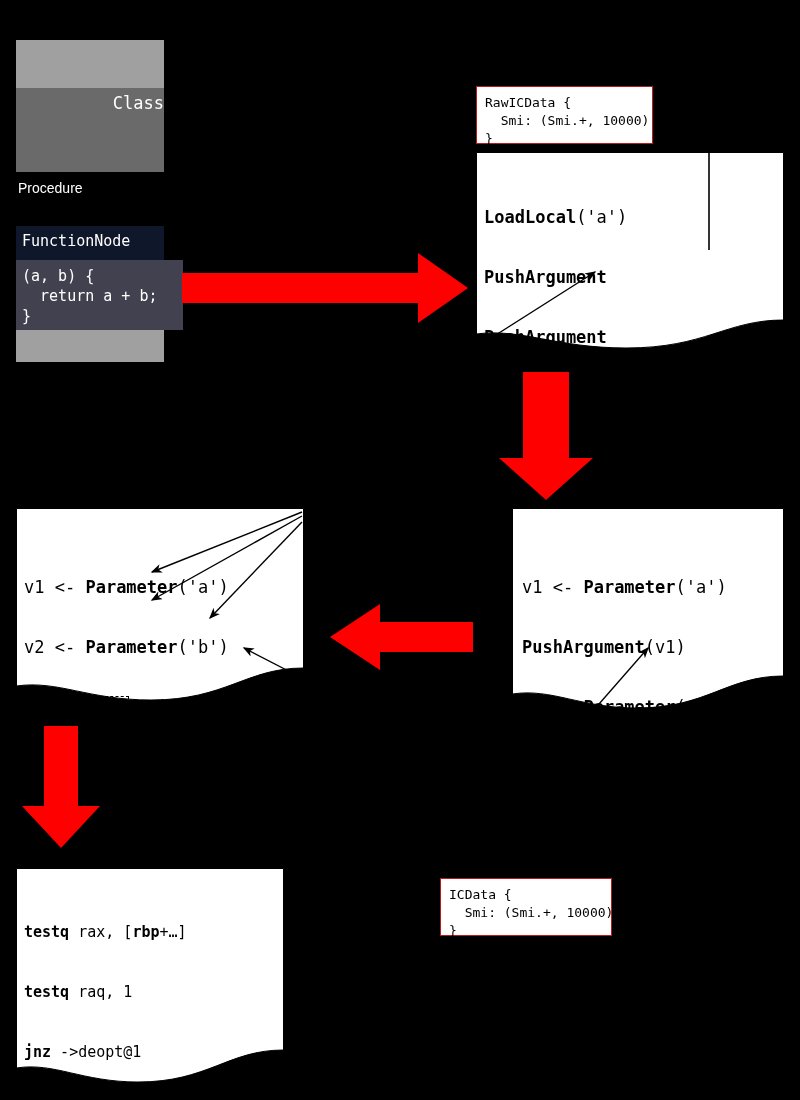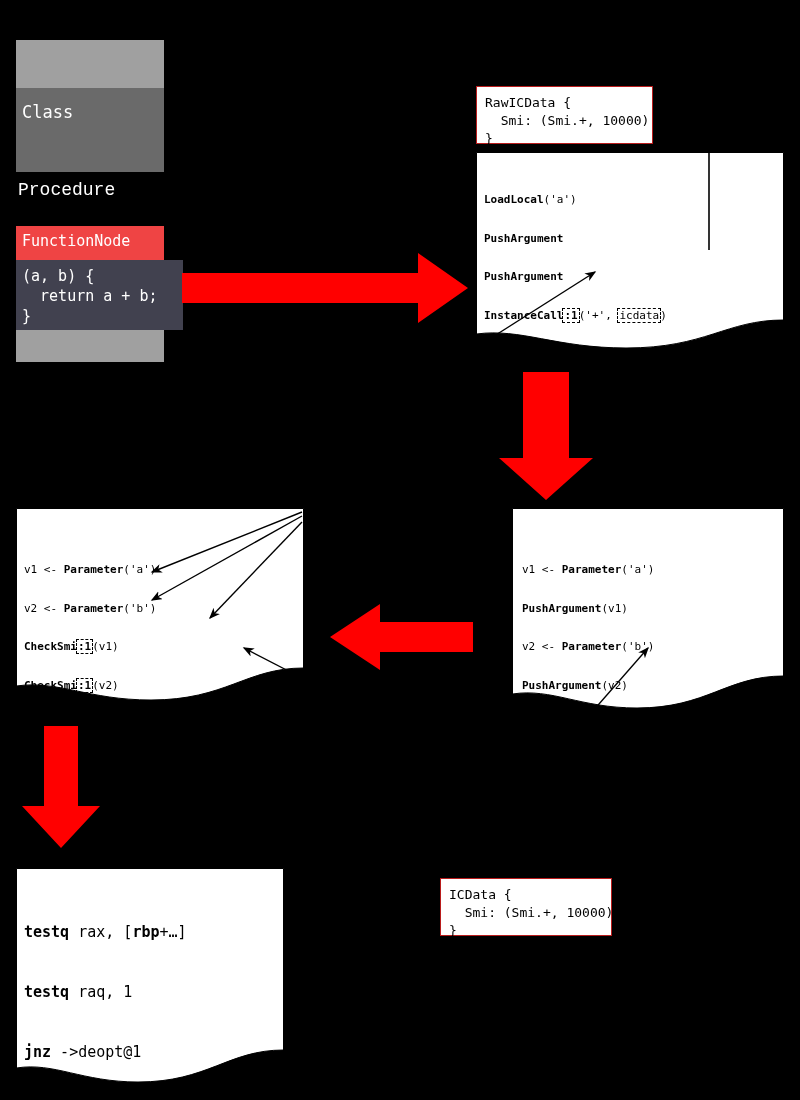--- a/index.html
+++ b/index.html
@@ -25,33 +25,34 @@
     background: #a0a0a0;
   }
   .uml-band-body {
     background: #6a6a6a;
   }
   .uml-title {
     color: #ffffff;
     font-family: "DejaVu Sans Mono", monospace;
     font-size: 17px;
     line-height: 1;
-    padding: 16px 0 0 6px;
-    white-space: pre;
+    padding: 7px 0 0 6px;
+    white-space: pre;
+    text-align: right;
   }
   .plain-label {
     position: absolute;
     color: #ffffff;
-    font-family: Liberation Mono, monospace;
-    font-size: 18px;
+    font-family: Liberation Sans, sans-serif;
+    font-size: 14px;
     white-space: pre;
   }
 
   .fn-header {
-    background: #ef4444;
+    background: #0f172a;
   }
   .fn-body {
     background: #41414f;
   }
   .fn-footer {
     background: #a0a0a0;
   }
   .fn-title {
     color: #ffffff;
     font-size: 15px;
@@ -101,21 +102,21 @@
     font-family: "DejaVu Sans Mono", monospace;
     font-size: 13px;
     line-height: 1.4;
     padding: 7px 8px;
     white-space: pre;
   }
 
   
   .il {
     font-family: "DejaVu Sans Mono", monospace;
-    font-size: 11px;
+    font-size: 17px;
     line-height: 1.175;
     color: #000000;
     white-space: pre;
   }
   .il .op { font-weight: bold; }
   .il .arg { font-weight: normal; }
   .asm {
     font-family: "DejaVu Sans Mono", monospace;
     font-size: 15px;
     line-height: 1.33;

